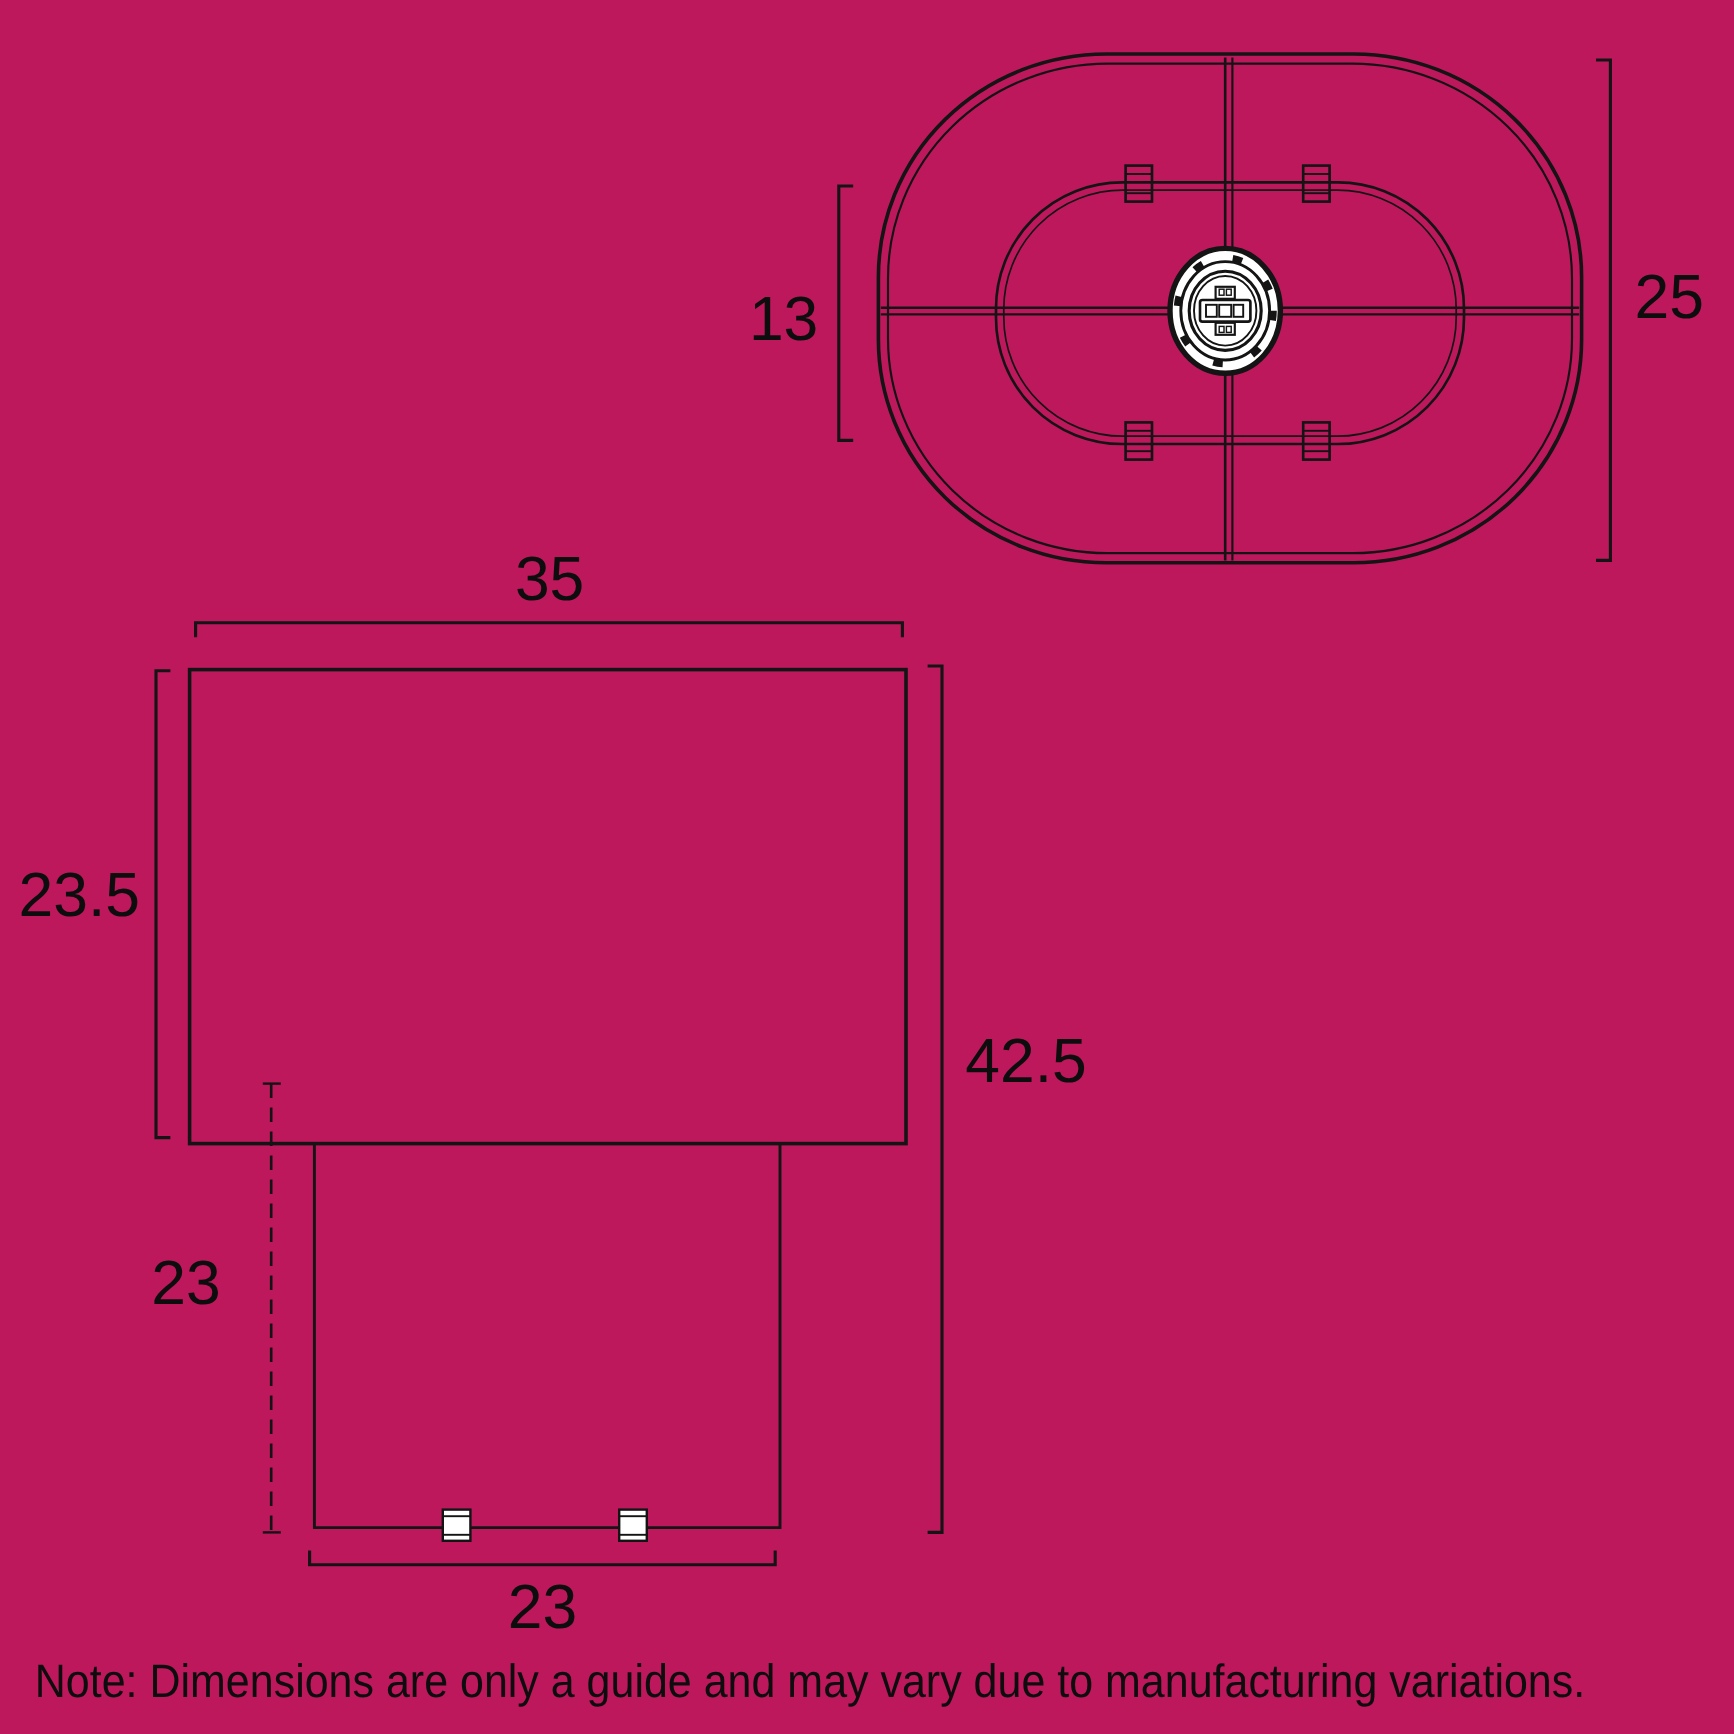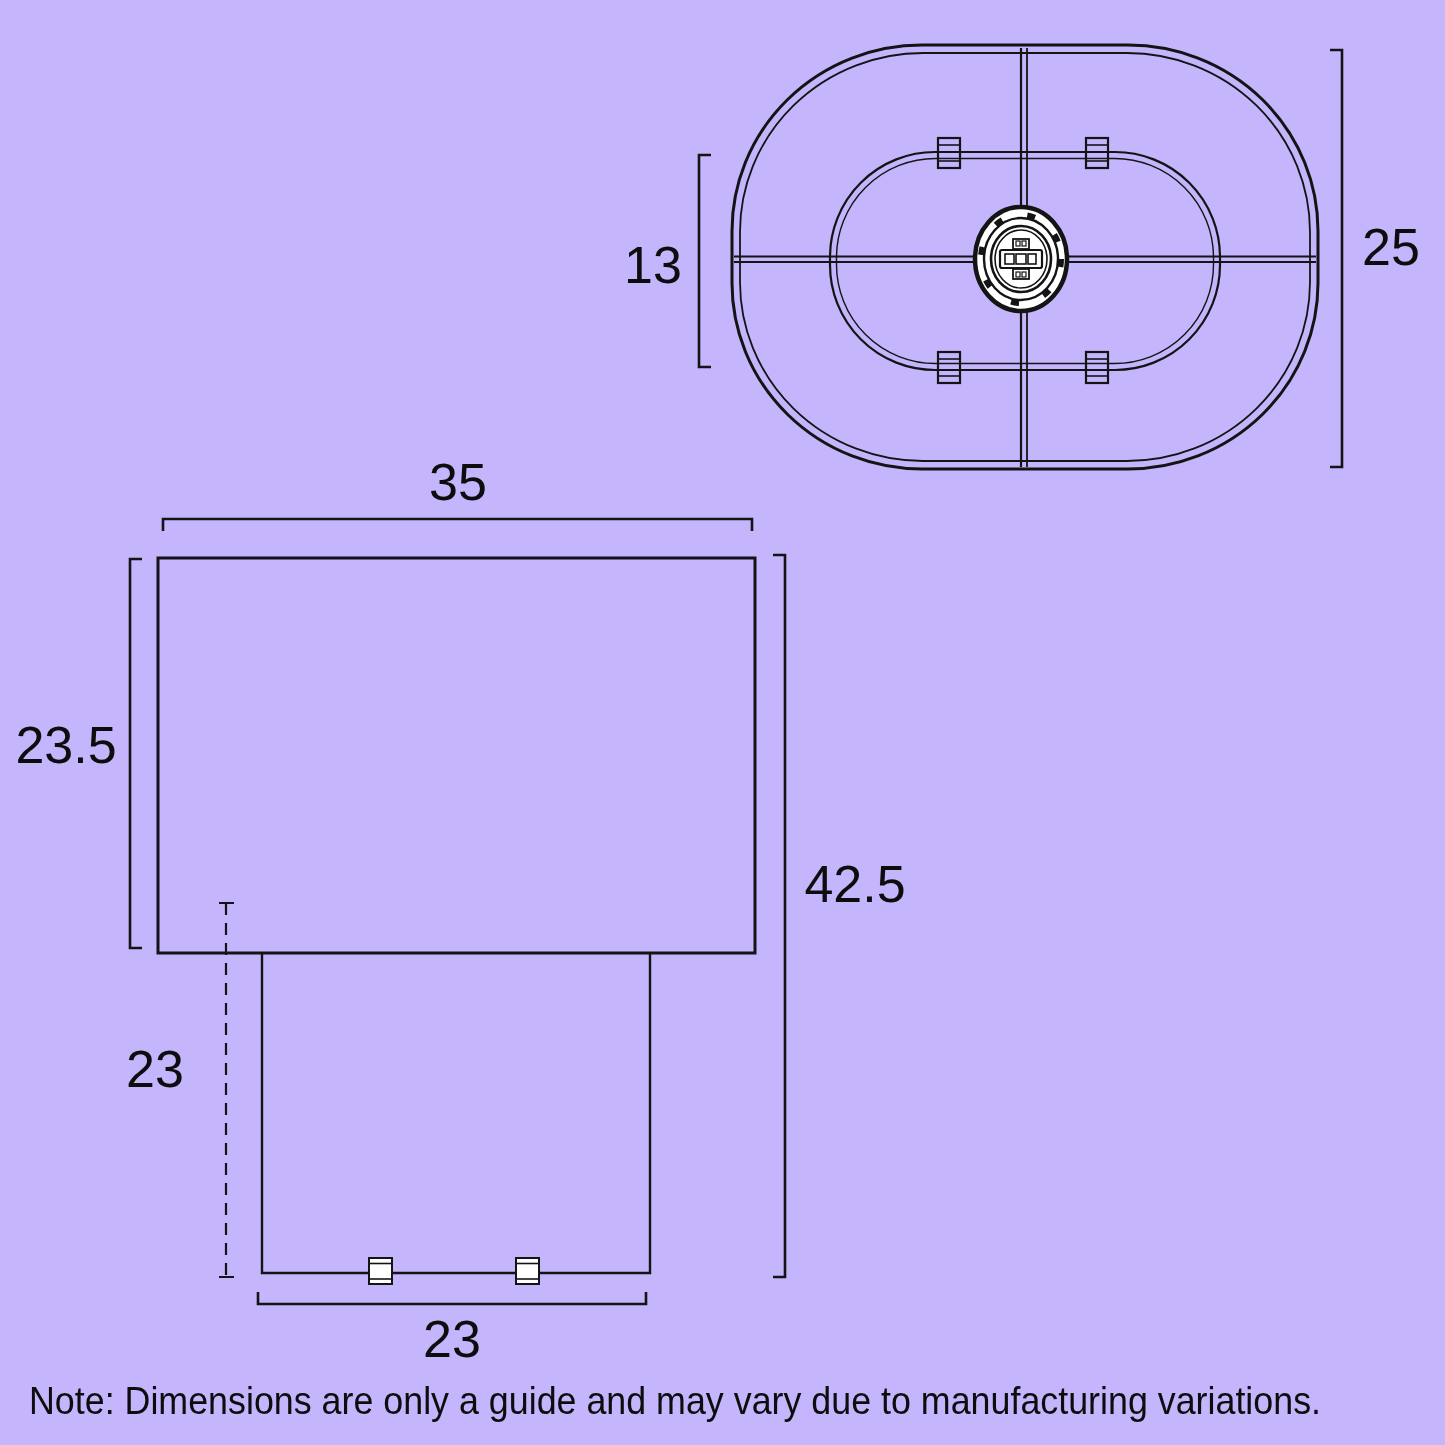--- a/index.html
+++ b/index.html
@@ -4,21 +4,21 @@
 <style>
   html, body {
     margin: 0;
     padding: 0;
     background: #ffffff;
   }
   .page {
     position: relative;
     width: 1445px;
     height: 1445px;
-    background: #c4b5fd;
+    background: #be185d;
     overflow: hidden;
   }
   svg.drawing {
     display: block;
     width: 1445px;
     height: 1445px;
   }
   .stroke {
     stroke: #141414;
     fill: none;

